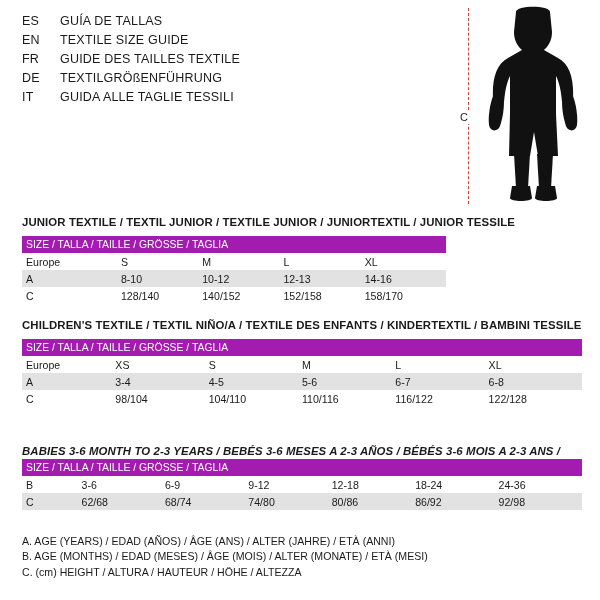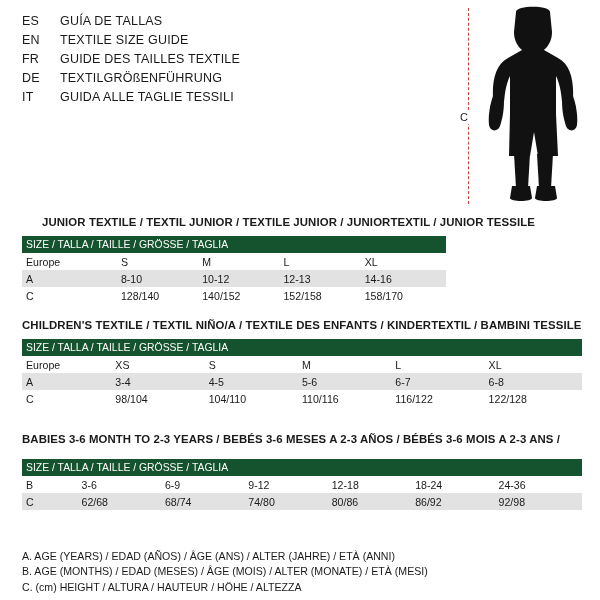--- a/index.html
+++ b/index.html
@@ -99,21 +99,21 @@
     border-collapse: collapse;
     font-size: 10.6px;
   }
   .tbl td {
     padding: 0;
     height: 17px;
     vertical-align: middle;
     white-space: nowrap;
   }
   .hdr-row td {
-    background: #14532d;
+    background: #a21caf;
     color: #ffffff;
     font-size: 10.4px;
     font-weight: normal;
     padding-left: 4px;
   }
   .hdr-row td.spanned {
     padding-left: 4px;
   }
   .shade td {
     background: #e2e2e2;
@@ -123,21 +123,21 @@
     margin-left: 20px;
   }
   .cell-lbl {
     padding-left: 4px !important;
   }
 
   
   .legend {
     position: absolute;
     left: 22px;
-    bottom: 5px;
+    bottom: 20px;
     width: 560px;
     font-size: 10.6px;
     line-height: 15.5px;
   }
   .legend div {
     white-space: nowrap;
   }
 </style>
 </head>
 <body>
@@ -187,21 +187,21 @@
 
         <path d="M59 148 L75 148 L73 182 L61 182 Z"></path>
 
         <path d="M34 180 L52 180 L54 192 C54 196 32 196 32 192 Z"></path>
 
         <path d="M59 180 L77 180 L79 192 C79 196 57 196 57 192 Z"></path>
       </g>
     </svg>
   </div>
 
-  <div class="section-title" style="top:216px;margin-left:20px;">JUNIOR TEXTILE / TEXTIL JUNIOR / TEXTILE JUNIOR / JUNIORTEXTIL / JUNIOR TESSILE</div>
+  <div class="section-title" style="top:216px;">JUNIOR TEXTILE / TEXTIL JUNIOR / TEXTILE JUNIOR / JUNIORTEXTIL / JUNIOR TESSILE</div>
 
   <table class="tbl" style="top:236px; left:22px; width:424px;">
     <tbody>
         <tr class="hdr-row">
       <td class="spanned" colspan="5">SIZE / TALLA / TAILLE / GRÖSSE / TAGLIA</td>
     </tr>
     <tr class="plain">
       <td class="cell-lbl" style="width:96px;">Europe</td>
       <td style="width:82px;">S</td>
       <td style="width:82px;">M</td>
@@ -252,21 +252,21 @@
       <td class="cell-lbl">C</td>
       <td>98/104</td>
       <td>104/110</td>
       <td>110/116</td>
       <td>116/122</td>
       <td>122/128</td>
     </tr>
   </tbody>
     </table>
 
-  <div class="section-title-2line" style="top:432px;">
+  <div class="section-title-2line" style="top:444px;font-style:italic;">
     <div>BABIES 3-6 MONTH TO 2-3 YEARS / BEBÉS 3-6 MESES A 2-3 AÑOS / BÉBÉS 3-6 MOIS A 2-3 ANS /</div>
   </div>
 
   <table class="tbl" style="top:459px; left:22px; width:560px;">
     <tbody>
         <tr class="hdr-row">
       <td class="spanned" colspan="7">SIZE / TALLA / TAILLE / GRÖSSE / TAGLIA</td>
     </tr>
     <tr class="plain">
       <td class="cell-lbl" style="width:56px;">B</td>

